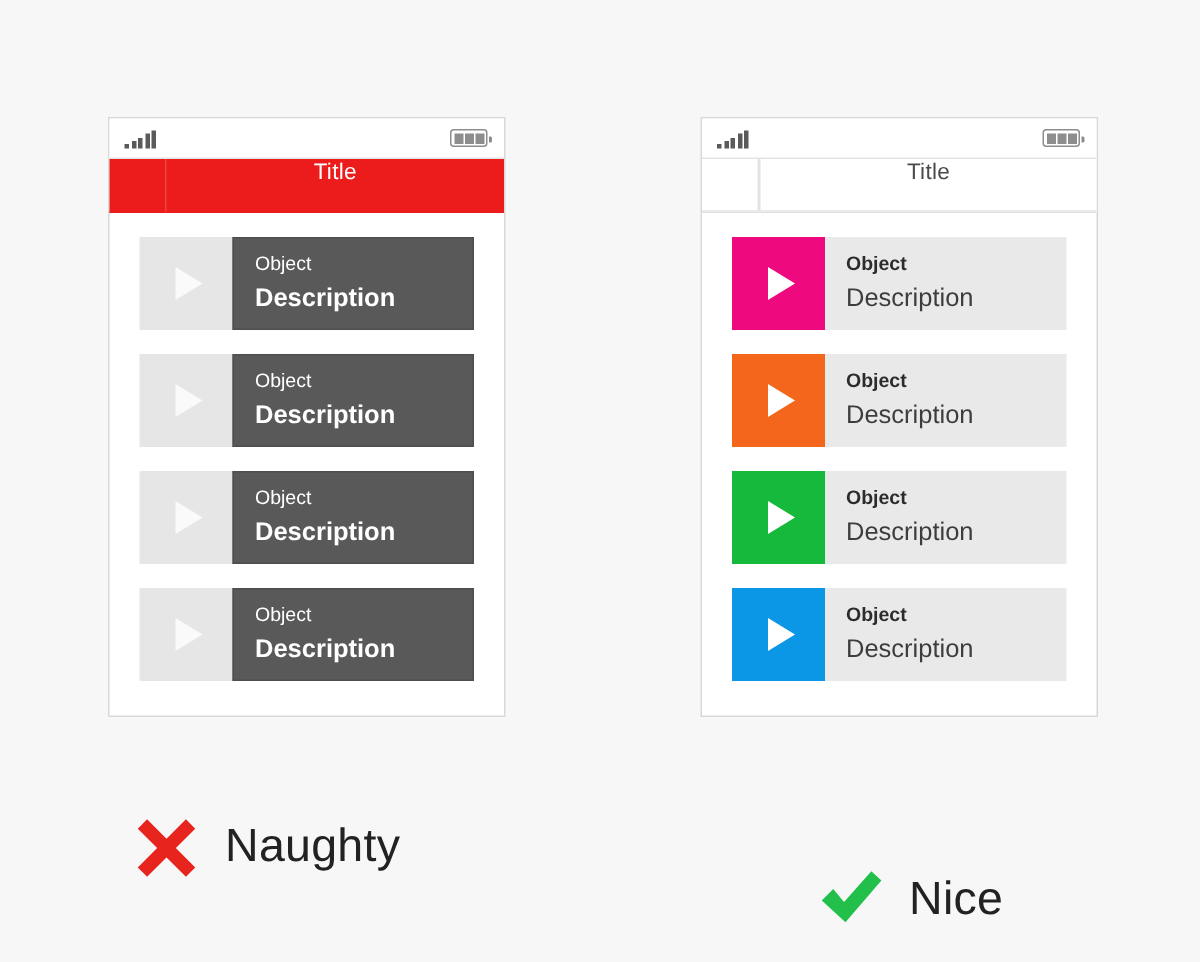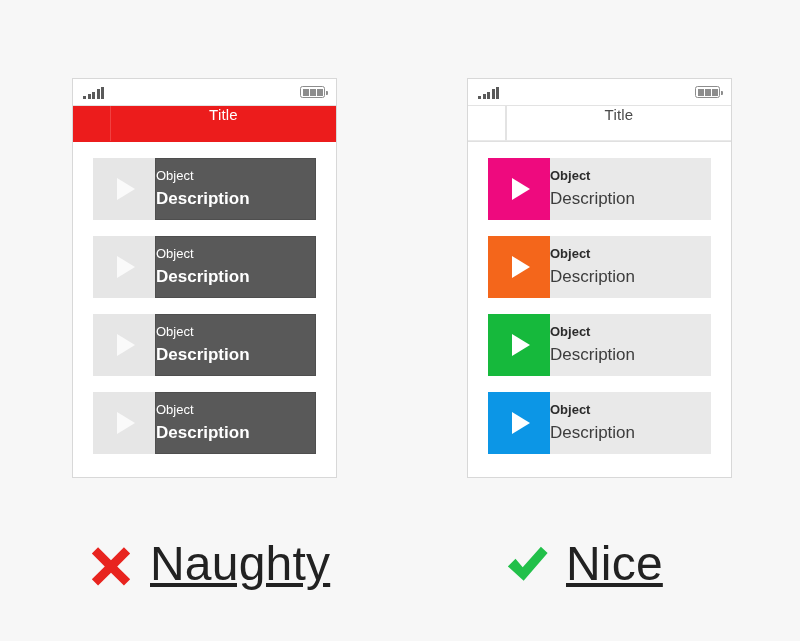--- a/index.html
+++ b/index.html
@@ -176,20 +176,21 @@
     border-color: transparent transparent transparent #ffffff;
     margin-left: 3px;
   }
 
   .meta {
     flex: 1 1 auto;
     display: flex;
     flex-direction: column;
     justify-content: center;
     box-sizing: border-box;
+    padding-left: 14px;
   }
   .meta .line-object { font-size: 13px; line-height: 1.55; }
   .meta .line-desc   { font-size: 17px; line-height: 1.55; }
 
   
   .row-bad .thumb { background: #e6e6e6; }
   .row-bad .play-tri {
     border-color: transparent transparent transparent #fafafa;
   }
   .row-bad .meta {
@@ -208,28 +209,27 @@
 
   
   .verdict {
     position: absolute;
     top: 540px;
     display: flex;
     align-items: center;
     gap: 16px;
   }
   .verdict-bad  { left: 88px; }
-  .verdict-good { left: 504px; }
+  .verdict-good { left: 544px; margin-top: 35px; }
   .verdict-label {
-    font-size: 48px;
+    font-size: 31px;
     color: #222222;
     font-weight: normal;
     letter-spacing: 0.2px;
     line-height: 1;
-    text-decoration: underline;
   }
   .verdict-mark {
     width: 46px;
     height: 46px;
     flex: 0 0 46px;
     display: block;
   }
 </style>
 </head>
 <body>

